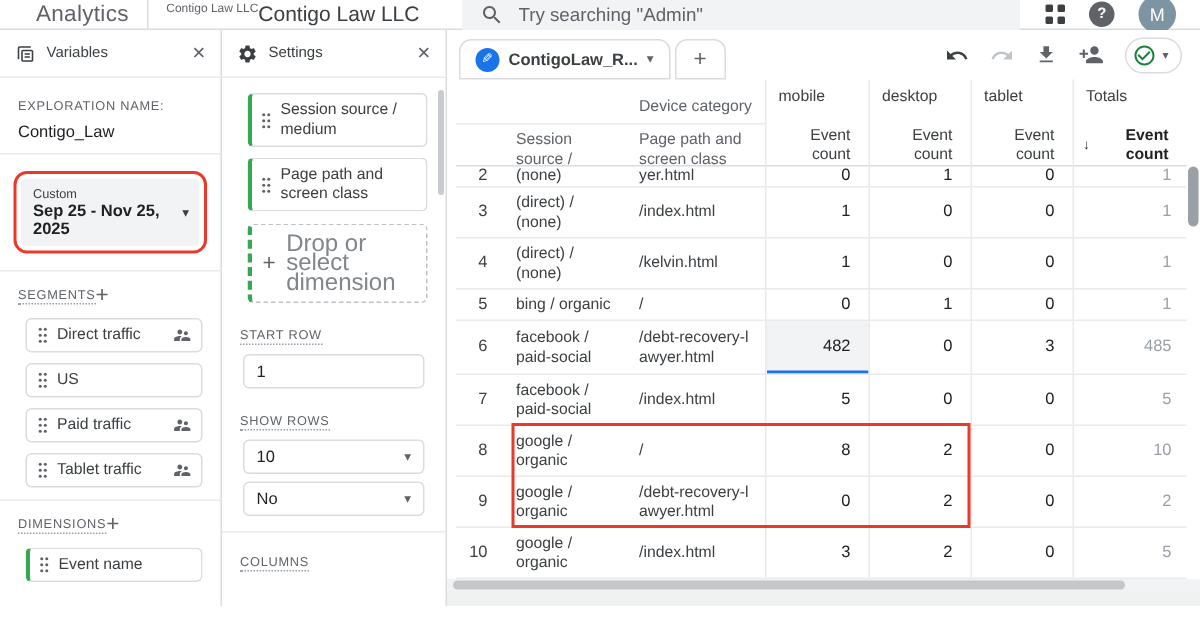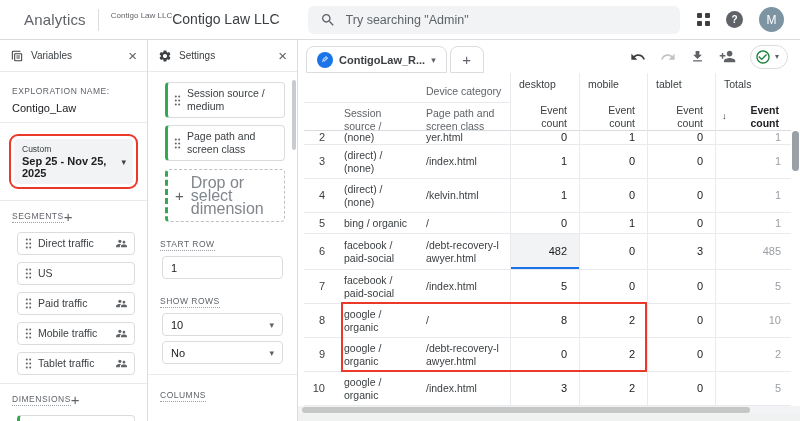--- a/index.html
+++ b/index.html
@@ -6,21 +6,21 @@
     --blue:#1a73e8; --green:#34a853; --green-dark:#188038; --red:#ea3829;
     --ink:#202124; --ink2:#3c4043; --gray:#5f6368; --gray-lt:#9aa0a6;
     --line:#dadce0; --line-lt:#e8eaed; --chipbg:#ffffff; --fieldbg:#f1f3f4;
   }
   *{box-sizing:border-box;margin:0;padding:0}
   html,body{width:800px;height:421px;overflow:hidden;background:#fff;
     font-family:"Liberation Sans","DejaVu Sans",sans-serif;color:var(--ink2);}
   svg{display:block}
 
   
-  .topbar{height:40px;border-bottom:1px solid var(--line);display:flex;align-items:center;padding:0 16px 0 24px;}
+  .topbar{height:20px;border-bottom:1px solid var(--line);display:flex;align-items:center;padding:0 16px 0 24px;}
   .product{font-size:15px;color:var(--gray);letter-spacing:.2px}
   .tb-divider{width:1px;height:22px;background:var(--line);margin:0 12px}
   .account{display:flex;flex-direction:row;line-height:1.05;cursor:pointer}
   .account .small{font-size:8px;color:var(--gray)}
   .account .big{font-size:14px;color:var(--ink2)}
   .search{margin-left:28px;width:372px;height:28px;background:var(--fieldbg);border-radius:6px;
     display:flex;align-items:center;padding:0 12px;gap:10px}
   .search input{border:0;background:transparent;outline:none;font-size:12.5px;color:var(--gray);width:100%;
     font-family:"Liberation Sans","DejaVu Sans",sans-serif}
   .search input::placeholder{color:var(--gray)}
@@ -227,38 +227,20 @@
             <div>
               <svg width="9" height="13" viewBox="0 0 16 22" fill="#5f6368">
                 <circle cx="5" cy="4" r="1.8"></circle>
                 <circle cx="11" cy="4" r="1.8"></circle>
                 <circle cx="5" cy="11" r="1.8"></circle>
                 <circle cx="11" cy="11" r="1.8"></circle>
                 <circle cx="5" cy="18" r="1.8"></circle>
                 <circle cx="11" cy="18" r="1.8"></circle>
               </svg>
             </div>
-            <div class="cl">Mobile traffic</div>
-            <div>
-              <svg width="13" height="13" viewBox="0 0 24 24" fill="#5f6368">
-                <path d="M16.5 12c1.38 0 2.49-1.12 2.49-2.5S17.88 7 16.5 7 14 8.12 14 9.5s1.12 2.5 2.5 2.5zM9 11c1.66 0 2.99-1.34 2.99-3S10.66 5 9 5 6 6.34 6 8s1.34 3 3 3zm7.5 3c-1.83 0-5.5.92-5.5 2.75V19h11v-2.25c0-1.83-3.67-2.75-5.5-2.75zM9 13c-2.33 0-7 1.17-7 3.5V19h7v-2.25c0-.85.33-2.34 2.37-3.47C10.5 13.1 9.66 13 9 13z"></path>
-              </svg>
-            </div>
-          </div>
-          <div class="chip">
-            <div>
-              <svg width="9" height="13" viewBox="0 0 16 22" fill="#5f6368">
-                <circle cx="5" cy="4" r="1.8"></circle>
-                <circle cx="11" cy="4" r="1.8"></circle>
-                <circle cx="5" cy="11" r="1.8"></circle>
-                <circle cx="11" cy="11" r="1.8"></circle>
-                <circle cx="5" cy="18" r="1.8"></circle>
-                <circle cx="11" cy="18" r="1.8"></circle>
-              </svg>
-            </div>
             <div class="cl">Tablet traffic</div>
             <div>
               <svg width="13" height="13" viewBox="0 0 24 24" fill="#5f6368">
                 <path d="M16.5 12c1.38 0 2.49-1.12 2.49-2.5S17.88 7 16.5 7 14 8.12 14 9.5s1.12 2.5 2.5 2.5zM9 11c1.66 0 2.99-1.34 2.99-3S10.66 5 9 5 6 6.34 6 8s1.34 3 3 3zm7.5 3c-1.83 0-5.5.92-5.5 2.75V19h11v-2.25c0-1.83-3.67-2.75-5.5-2.75zM9 13c-2.33 0-7 1.17-7 3.5V19h7v-2.25c0-.85.33-2.34 2.37-3.47C10.5 13.1 9.66 13 9 13z"></path>
               </svg>
             </div>
           </div>
         </div>
     </div>
     <div class="sect">
@@ -384,22 +366,22 @@
             </svg>
           <span class="tab-caret">▾</span>
         </span>
       </div>
     </div>
 
     <div class="table-area">
       <div class="grow h1">
         <div class="blank"></div>
         <div class="cell devcat">Device category</div>
+        <div class="cell metric">mobile</div>
         <div class="cell metric">desktop</div>
-        <div class="cell metric">mobile</div>
         <div class="cell metric">tablet</div>
         <div class="cell metric">Totals</div>
       </div>
       <div class="grow h2">
         <div class="cell"></div>
         <div class="cell">Session source / medium</div>
         <div class="cell">Page path and screen class</div>
         <div class="cell metric">Event count</div>
         <div class="cell metric">Event count</div>
         <div class="cell metric">Event count</div>

